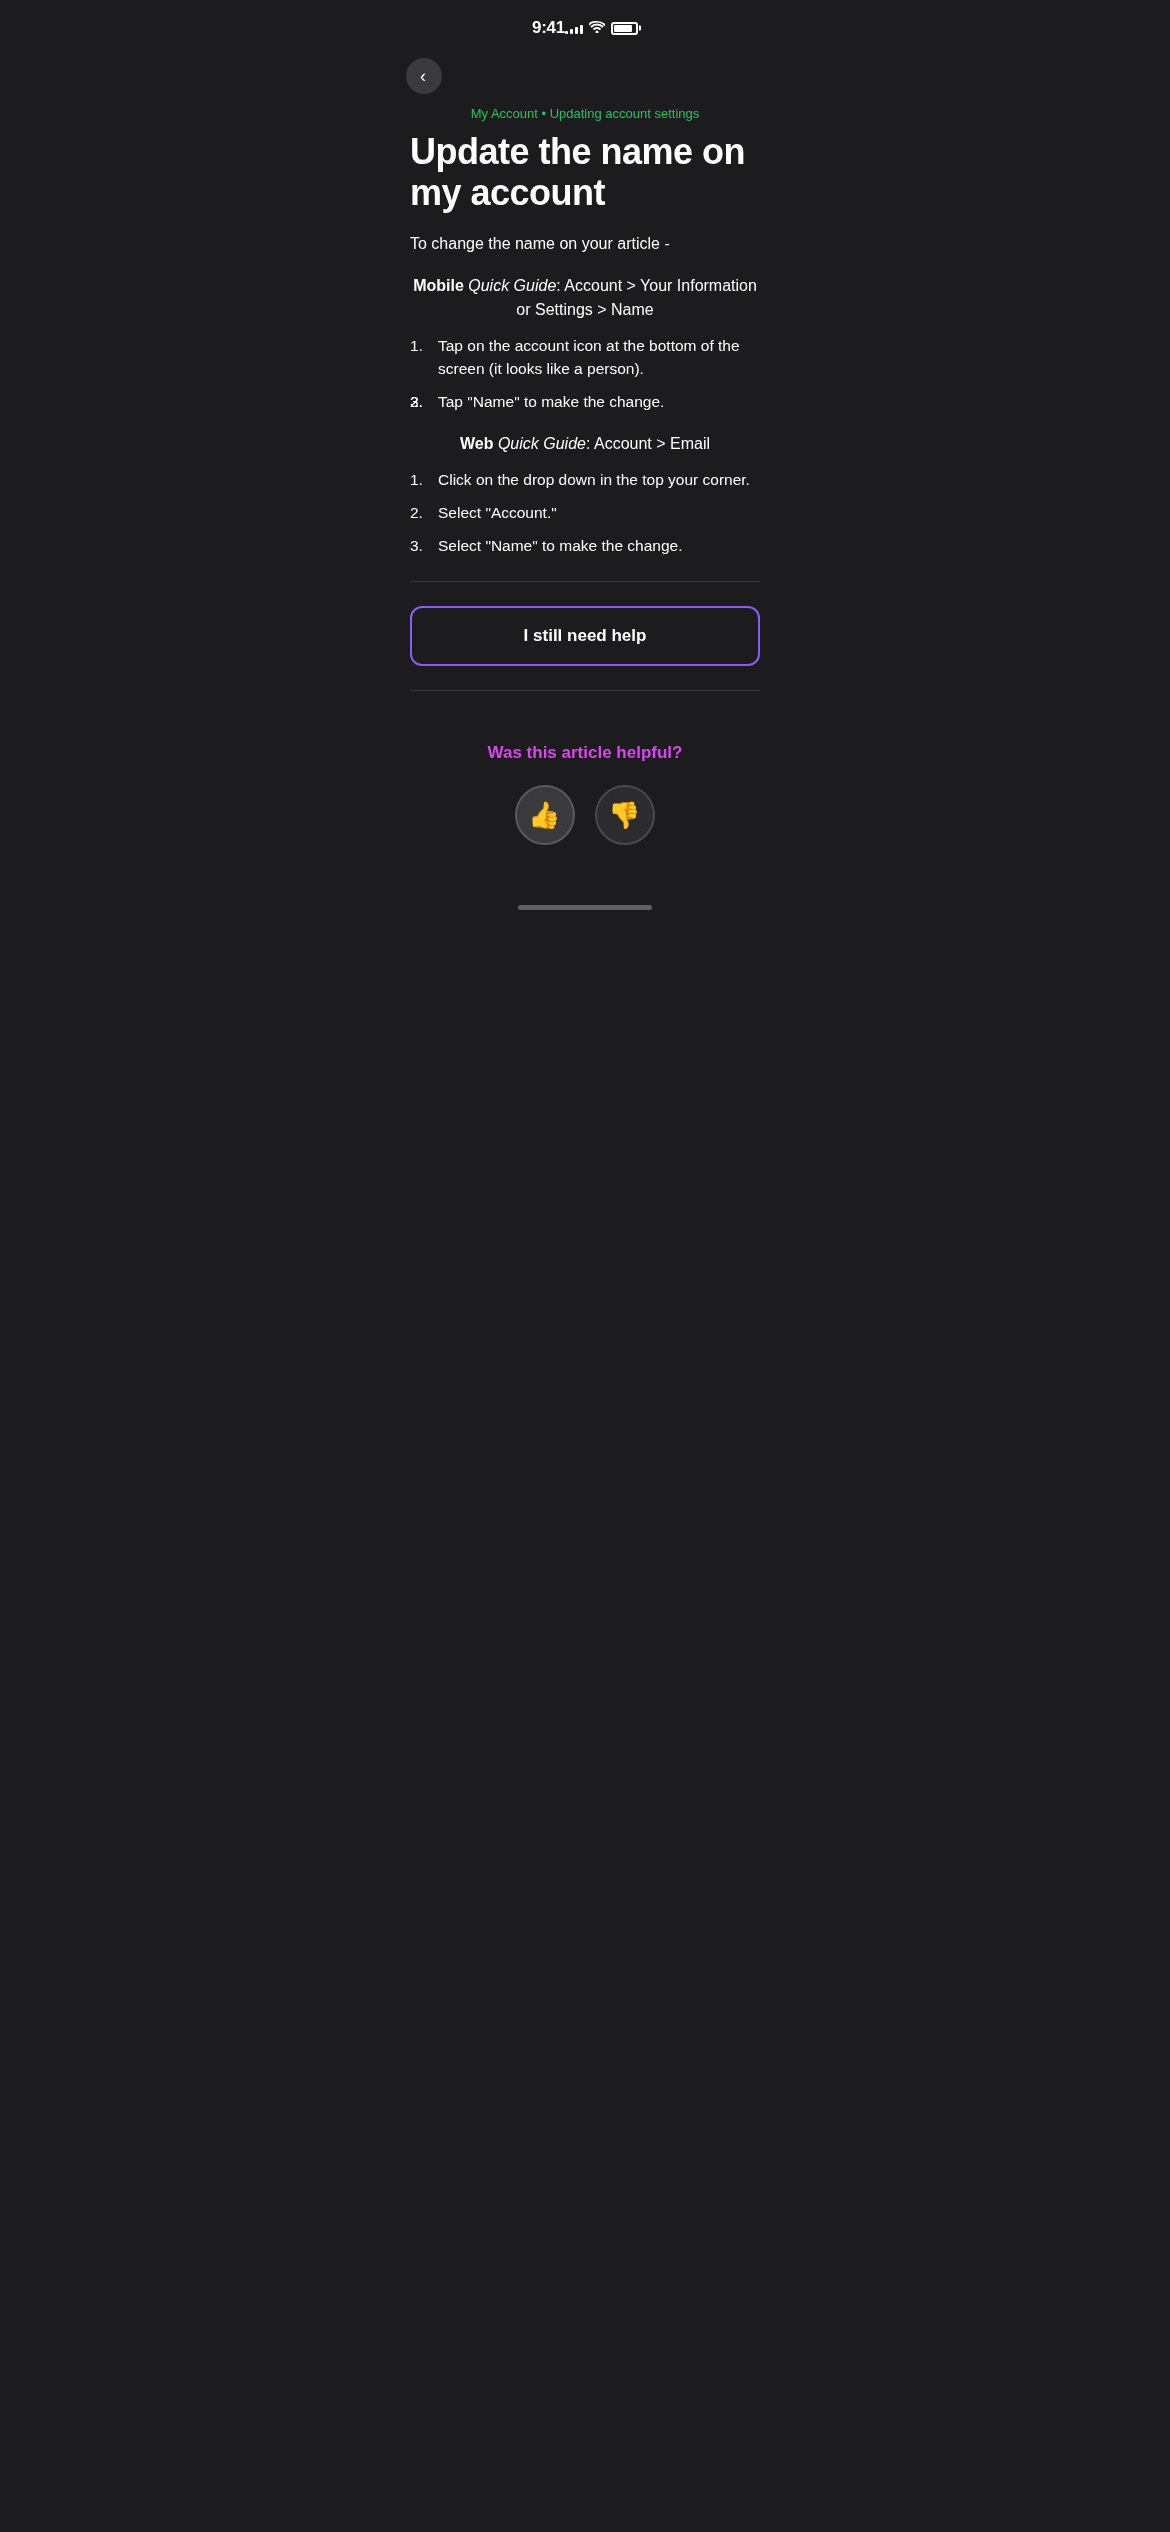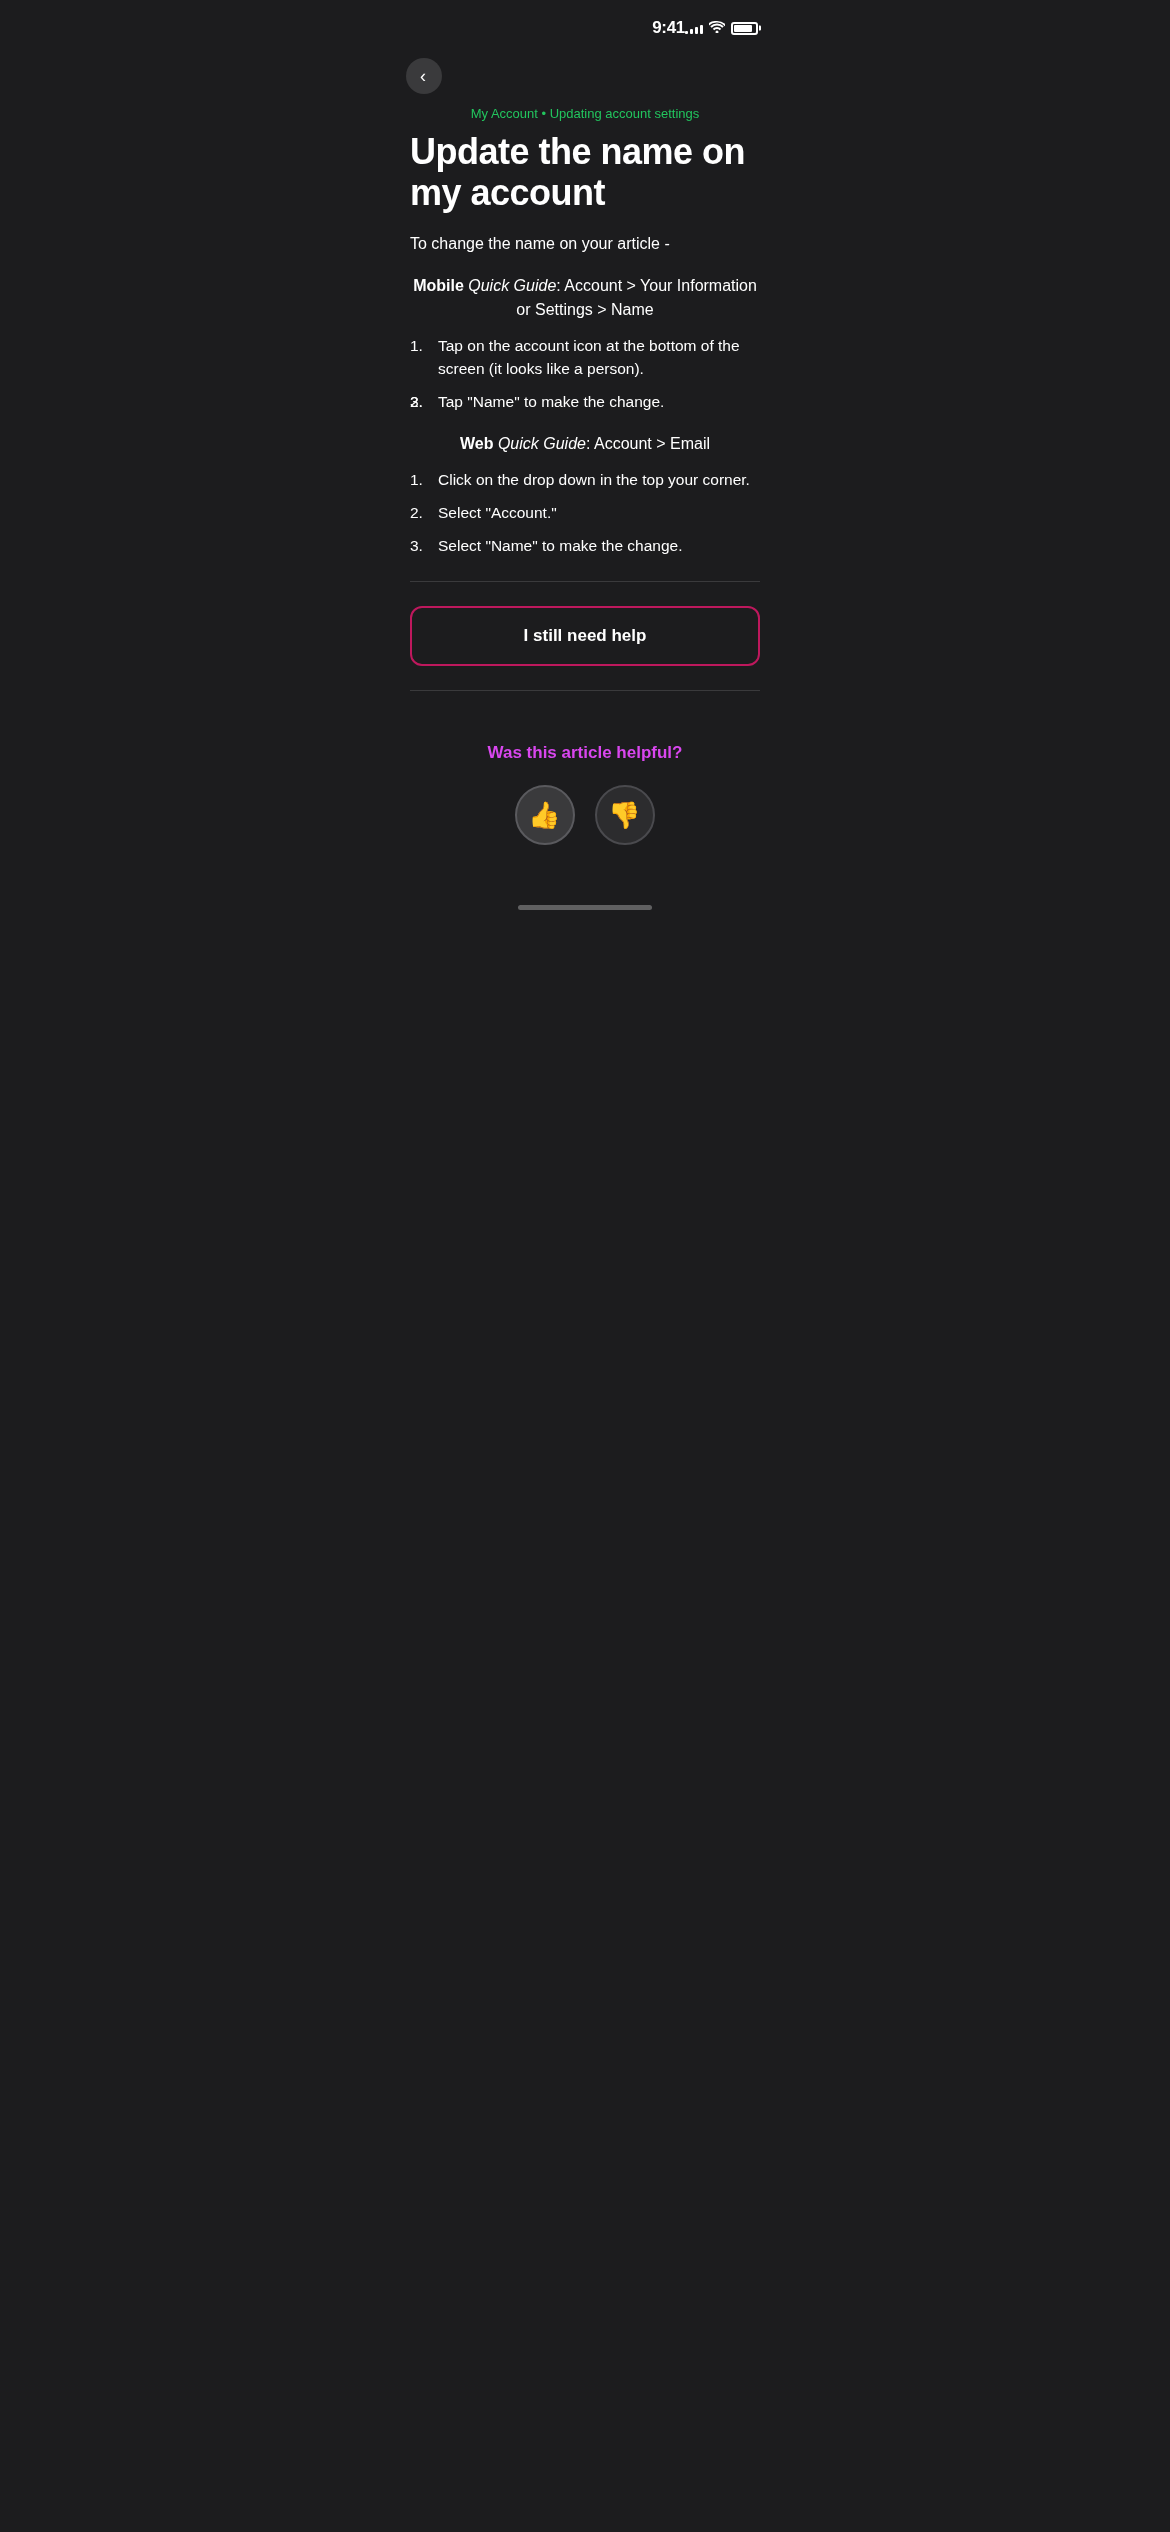--- a/index.html
+++ b/index.html
@@ -12,21 +12,21 @@
       width: 390px;
       min-height: 844px;
       margin: 0 auto;
       position: relative;
       overflow-x: hidden;
     }
 
     
     .status-bar {
       display: flex;
-      justify-content: flex-end;
+      justify-content: center;
       align-items: center;
       padding: 14px 22px 8px 22px;
       height: 50px;
     }
 
     .status-time {
       font-size: 17px;
       font-weight: 600;
       color: #ffffff;
       letter-spacing: -0.3px;
@@ -196,21 +196,21 @@
     
     .help-button-container {
       padding: 0 20px;
       margin-bottom: 0;
     }
 
     .help-button {
       width: 100%;
       padding: 18px;
       background: transparent;
-      border: 2px solid #be185d;
+      border: 2px solid #8b5cf6;
       border-radius: 12px;
       color: #ffffff;
       font-size: 17px;
       font-weight: 600;
       cursor: pointer;
       text-align: center;
     }
 
     
     .helpful-section {

